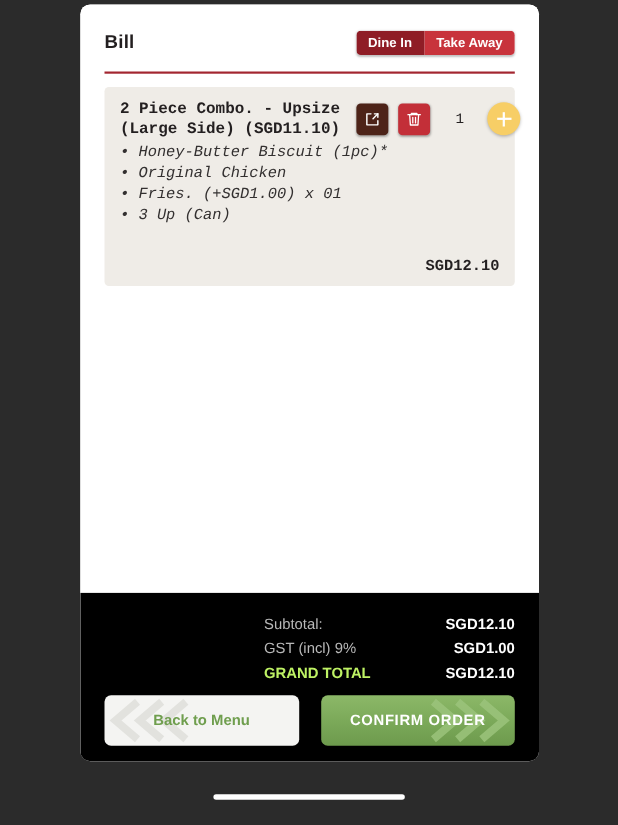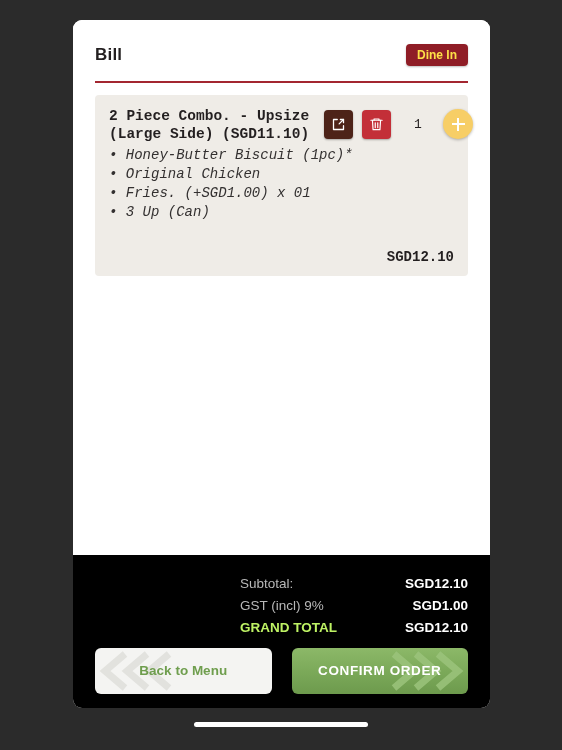--- a/index.html
+++ b/index.html
@@ -12,21 +12,21 @@
     background: #2b2b2b;
     font-family: "Liberation Sans", sans-serif;
     overflow: hidden;
     position: relative;
   }
 
   
   #app-frame {
     position: absolute;
     left: 73px;
-    top: 20px;
+    top: 4px;
     width: 417px;
     height: 688px;
     border-radius: 9px;
     overflow: hidden;
     display: flex;
     flex-direction: column;
     background: #ffffff;
   }
 
   
@@ -58,21 +58,21 @@
   #order-type-toggle {
     display: flex;
     border-radius: 4px;
     overflow: hidden;
     height: 22px;
     box-shadow: 0 1px 2px rgba(0,0,0,0.25);
   }
   .seg-btn {
     font-size: 12px;
     font-weight: bold;
-    color: #fde047;
+    color: #ffffff;
     padding: 0 11px;
     display: flex;
     align-items: center;
     justify-content: center;
     cursor: pointer;
     white-space: nowrap;
     line-height: 1;
   }
   .seg-btn.inactive { background: #8f1d26; }
   .seg-btn.active   { background: #c8333c; }
@@ -303,20 +303,21 @@
 
 <div id="app-frame">
 
   <div id="bill-panel">
 
     <div id="bill-header">
       <div id="bill-title">Bill</div>
 
       <div id="order-type-toggle">
         <div class="seg-btn inactive">Dine In</div>
+        <div class="seg-btn active">Take Away</div>
       </div>
     </div>
 
     <div id="header-divider"></div>
 
     <div id="items-area">
 
       <div class="bill-item">
         <div class="item-top-row">
 

